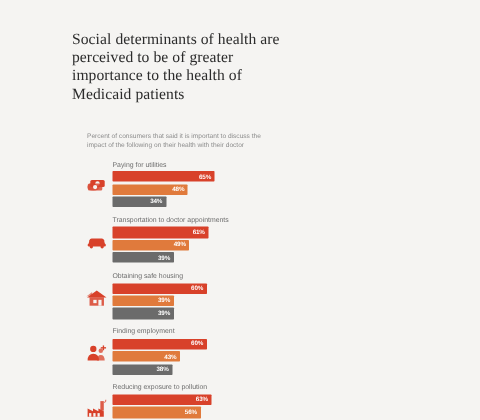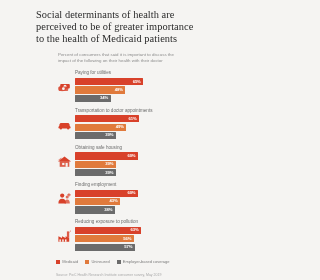--- a/index.html
+++ b/index.html
@@ -20,21 +20,21 @@
     box-sizing: border-box;
     padding: 0;
     position: relative;
     background: #f5f4f2;
   }
   .title {
     font-family: "Liberation Serif", serif;
     font-size: 10.4px;
     line-height: 12.2px;
     color: #2b2b2b;
-    margin: 0;
+    margin: 12px;
     padding: 9px 24px 0 36px;
     font-weight: 400;
     letter-spacing: 0.05px;
   }
   .subtitle {
     font-size: 4.4px;
     line-height: 6.4px;
     color: #8d8d8d;
     margin: 0;
     padding: 6px 40px 0 58px;

